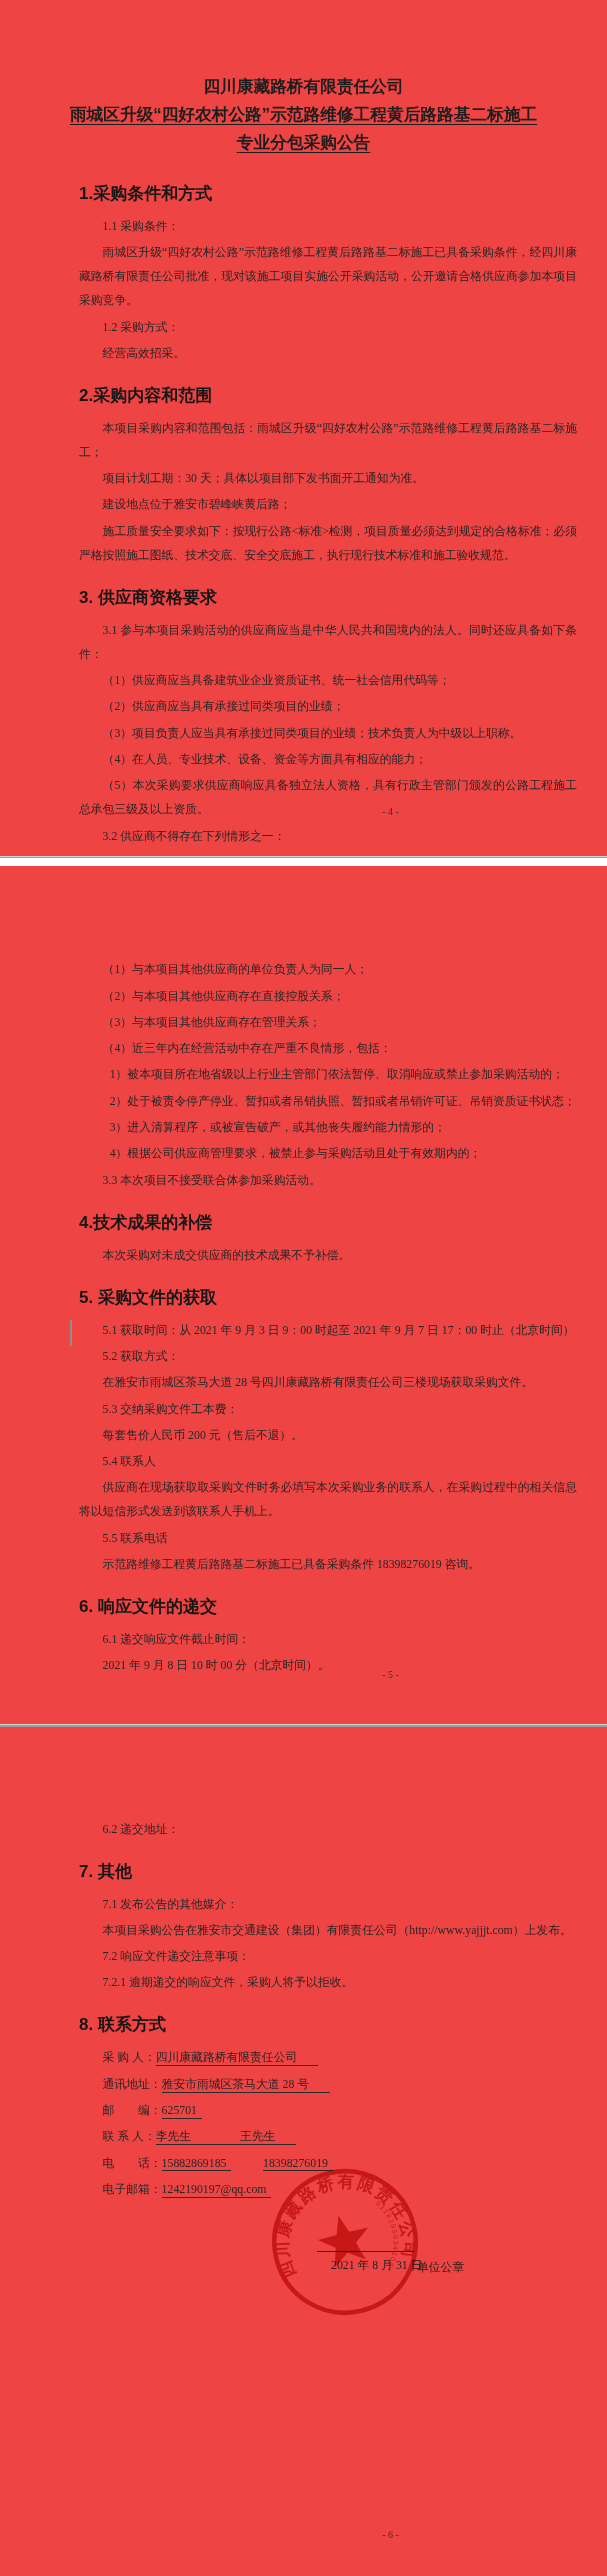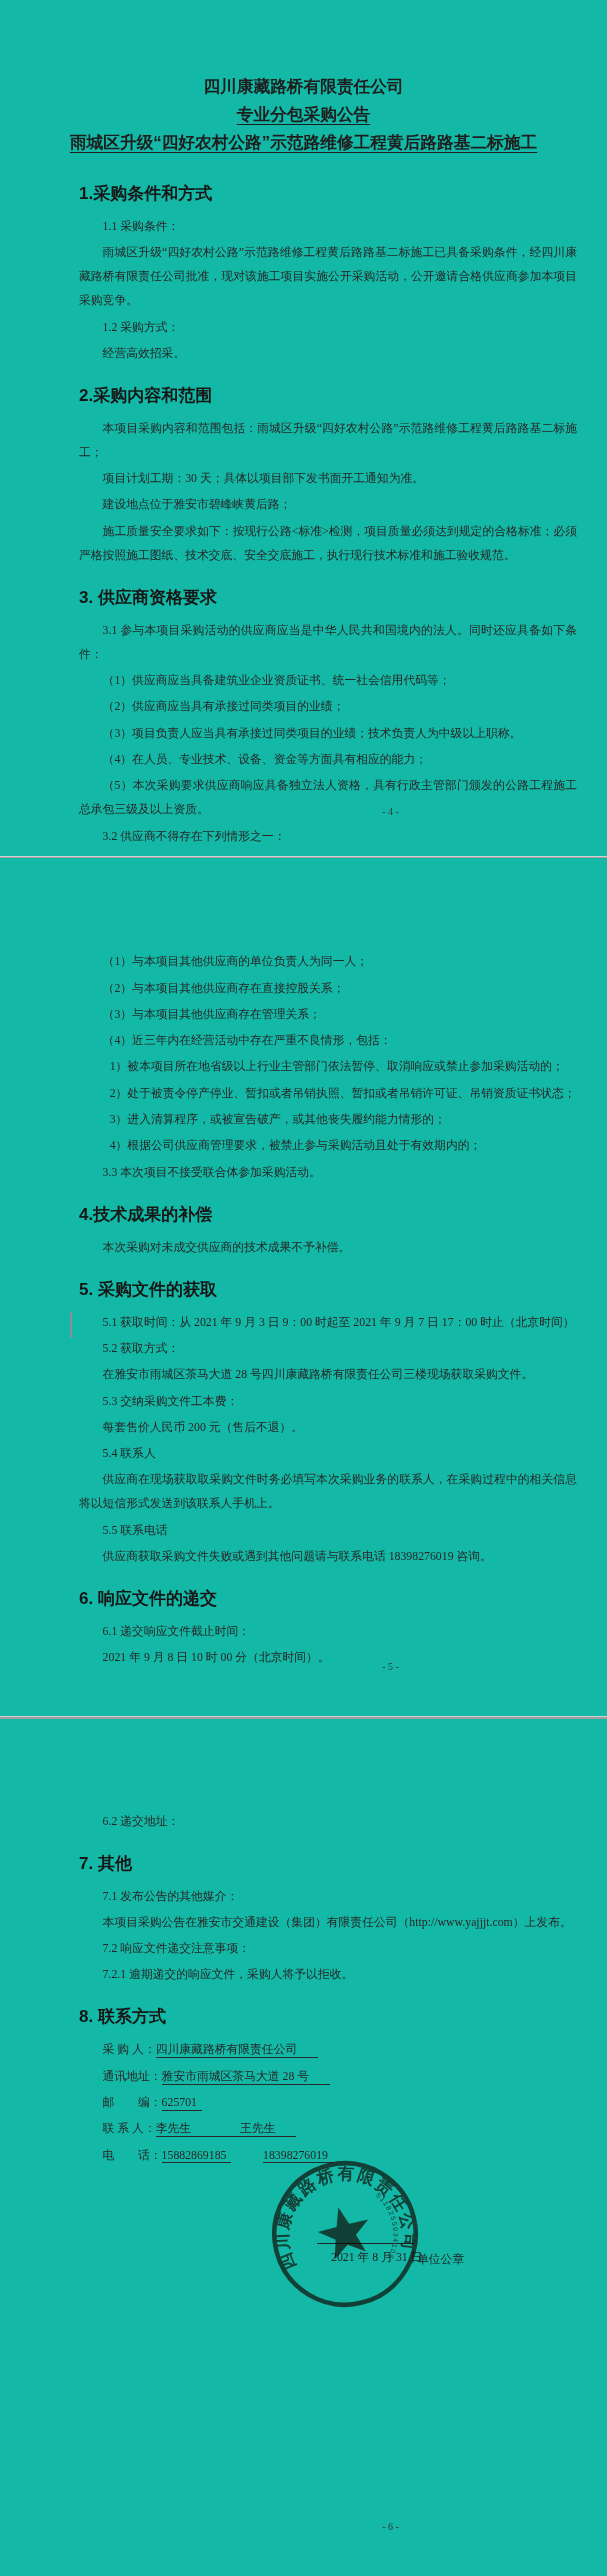--- a/index.html
+++ b/index.html
@@ -1,19 +1,19 @@
 <!DOCTYPE html>
 <html style="font-size:12px"><head>
 <meta charset="utf-8">
 <style>
   html,body{margin:0;padding:0;background:#ffffff;}
   body{width:607px;font-family:"Liberation Serif","DejaVu Serif",serif;color:#262626;}
-  .page{position:relative;width:607px;background:#14b8a6;box-sizing:border-box;overflow:hidden;}
+  .page{position:relative;width:607px;background:#ef4444;box-sizing:border-box;overflow:hidden;}
   #page-1{height:856px;padding:73px 30px 0 79px;}
-  #page-2{height:858px;padding:91px 30px 0 79px;}
+  #page-2{height:858px;padding:91px 30px 0 79px;margin-top:8px;}
   #page-3{height:857px;padding:90px 30px 0 79px;}
   .sep{height:2.3px;background:#9d9d9d;box-shadow:0 0.8px 0 #e3e3e3 inset;}
   .titleblock{margin-left:-79px;margin-right:-30px;text-align:center;
     font-family:"Liberation Sans","DejaVu Sans",sans-serif;font-weight:bold;
     font-size:16.7px;line-height:28px;color:#1d1d1d;}
   .titleblock .tu{text-decoration:underline;text-underline-offset:3.8px;text-decoration-thickness:1.1px;}
   .sec{font-family:"Liberation Sans","DejaVu Sans",sans-serif;font-weight:bold;
     font-size:17px;line-height:21px;color:#161616;margin:20px 0 10px;}
   .sec.first{margin-top:26px;}
   p.bl{font-size:11.8px;line-height:24px;margin:0 0 2.3px;text-align:justify;text-indent:2em;}
@@ -34,22 +34,22 @@
   .sigline{position:absolute;left:317px;top:524px;width:97px;border-bottom:1.1px solid #222;z-index:2;}
   .siglabel{position:absolute;left:417px;top:533px;font-size:11.8px;color:#1e1e1e;z-index:2;}
   .sealdate{position:absolute;left:331px;top:531px;font-size:11.8px;color:#222;z-index:2;white-space:nowrap;text-align:center;}
 </style>
 </head>
 <body>
 
 <div class="page" id="page-1">
   <div class="titleblock">
     <div>四川康藏路桥有限责任公司</div>
+    <div class="tu">雨城区升级“四好农村公路”示范路维修工程黄后路路基二标施工</div>
     <div class="tu">专业分包采购公告</div>
-    <div class="tu">雨城区升级“四好农村公路”示范路维修工程黄后路路基二标施工</div>
   </div>
 
   <div class="sec first">1.采购条件和方式</div>
   <p class="bl">1.1 采购条件：</p>
   <p class="bl">雨城区升级“四好农村公路”示范路维修工程黄后路路基二标施工已具备采购条件，经四川康藏路桥有限责任公司批准，现对该施工项目实施公开采购活动，公开邀请合格供应商参加本项目采购竞争。</p>
   <p class="bl">1.2 采购方式：</p>
   <p class="bl">经营高效招采。</p>
 
   <div class="sec">2.采购内容和范围</div>
   <p class="bl">本项目采购内容和范围包括：雨城区升级“四好农村公路”示范路维修工程黄后路路基二标施工；</p>
@@ -90,21 +90,21 @@
     <div class="revbar"></div>
     <p class="bl"><span>5.1 获取时间：从 </span><span class="u">2021</span><span> 年 </span><span class="u">9</span><span> 月 </span><span class="u">3</span><span> 日 9：00 时起至 </span><span class="u">2021</span><span> 年 </span><span class="u">9</span><span> 月 </span><span class="u">7</span><span> 日 17：00 时止（北京时间）</span></p>
   </div>
   <p class="bl">5.2 获取方式：</p>
   <p class="bl"><span>在</span><span class="u">雅安市雨城区茶马大道 28 号四川康藏路桥有限责任公司</span><span>三楼现场获取采购文件。</span></p>
   <p class="bl">5.3 交纳采购文件工本费：</p>
   <p class="bl">每套售价人民币 200 元（售后不退）。</p>
   <p class="bl">5.4 联系人</p>
   <p class="bl">供应商在现场获取取采购文件时务必填写本次采购业务的联系人，在采购过程中的相关信息将以短信形式发送到该联系人手机上。</p>
   <p class="bl">5.5 联系电话</p>
-  <p class="bl"><span>供应商获取采购文件失败或遇到其他问题请与联系电话 </span><span class="u">18398276019</span><span> 咨询。</span></p>
+  <p class="bl"><span>示范路维修工程黄后路路基二标施工已具备采购条件 </span><span class="u">18398276019</span><span> 咨询。</span></p>
 
   <div class="sec">6. 响应文件的递交</div>
   <p class="bl">6.1 递交响应文件截止时间：</p>
   <p class="bl"><span class="u">2021</span><span> 年 9 月 8 日 </span><span class="u">10</span><span> 时 </span><span class="u">00</span><span> 分（北京时间）。</span></p>
 
   <div class="pagenum" style="bottom:44px;">- 5 -</div>
 </div>
 
 <div class="sep"></div>
 
@@ -116,20 +116,21 @@
   <p class="bl">本项目采购公告在雅安市交通建设（集团）有限责任公司（http://www.yajjjt.com）上发布。</p>
   <p class="bl">7.2 响应文件递交注意事项：</p>
   <p class="bl">7.2.1 逾期递交的响应文件，采购人将予以拒收。</p>
 
   <div class="sec">8. 联系方式</div>
   <p class="cline"><span>采 购 人：</span><span class="uline"><span>四川康藏路桥有限责任公司</span></span></p>
   <p class="cline"><span>通讯地址：</span><span class="uline"><span>雅安市雨城区茶马大道 28 号</span></span></p>
   <p class="cline"><span>邮　　编：</span><span class="uline2"><span>625701</span></span></p>
   <p class="cline"><span>联 系 人：</span><span class="uline"><span>李先生</span><span class="gap"></span><span>王先生</span></span></p>
   <p class="cline"><span>电　　话：</span><span class="uline2"><span>15882869185</span></span><span class="telgap"></span><span class="uline2"><span>18398276019</span></span></p>
+  <p class="cline"><span>电子邮箱：</span><span class="uline2"><span>1242190197@qq.com</span></span></p>
 
   <div class="sealwrap">
     <svg viewBox="0 0 200 200" width="152" height="152">
       <defs>
         <path id="sealArc" d="M 32,138 A 76,76 0 1 1 168,138" fill="none"></path>
         <path id="codeArc" d="M 146,55 A 66,66 0 0 1 146,145" fill="none"></path>
       </defs>
       <circle cx="100" cy="100" r="93" fill="none" stroke="#d1413a" stroke-width="6"></circle>
       <path d="M100,64 L108.5,88.3 L134.2,88.9 L113.8,104.5 L121.2,129.1 L100,114.5 L78.8,129.1 L86.2,104.5 L65.8,88.9 L91.5,88.3 Z" fill="#d1413a"></path>
       <text font-family="Liberation Sans, DejaVu Sans, sans-serif" font-size="22" font-weight="bold" fill="#d1413a" letter-spacing="3">

